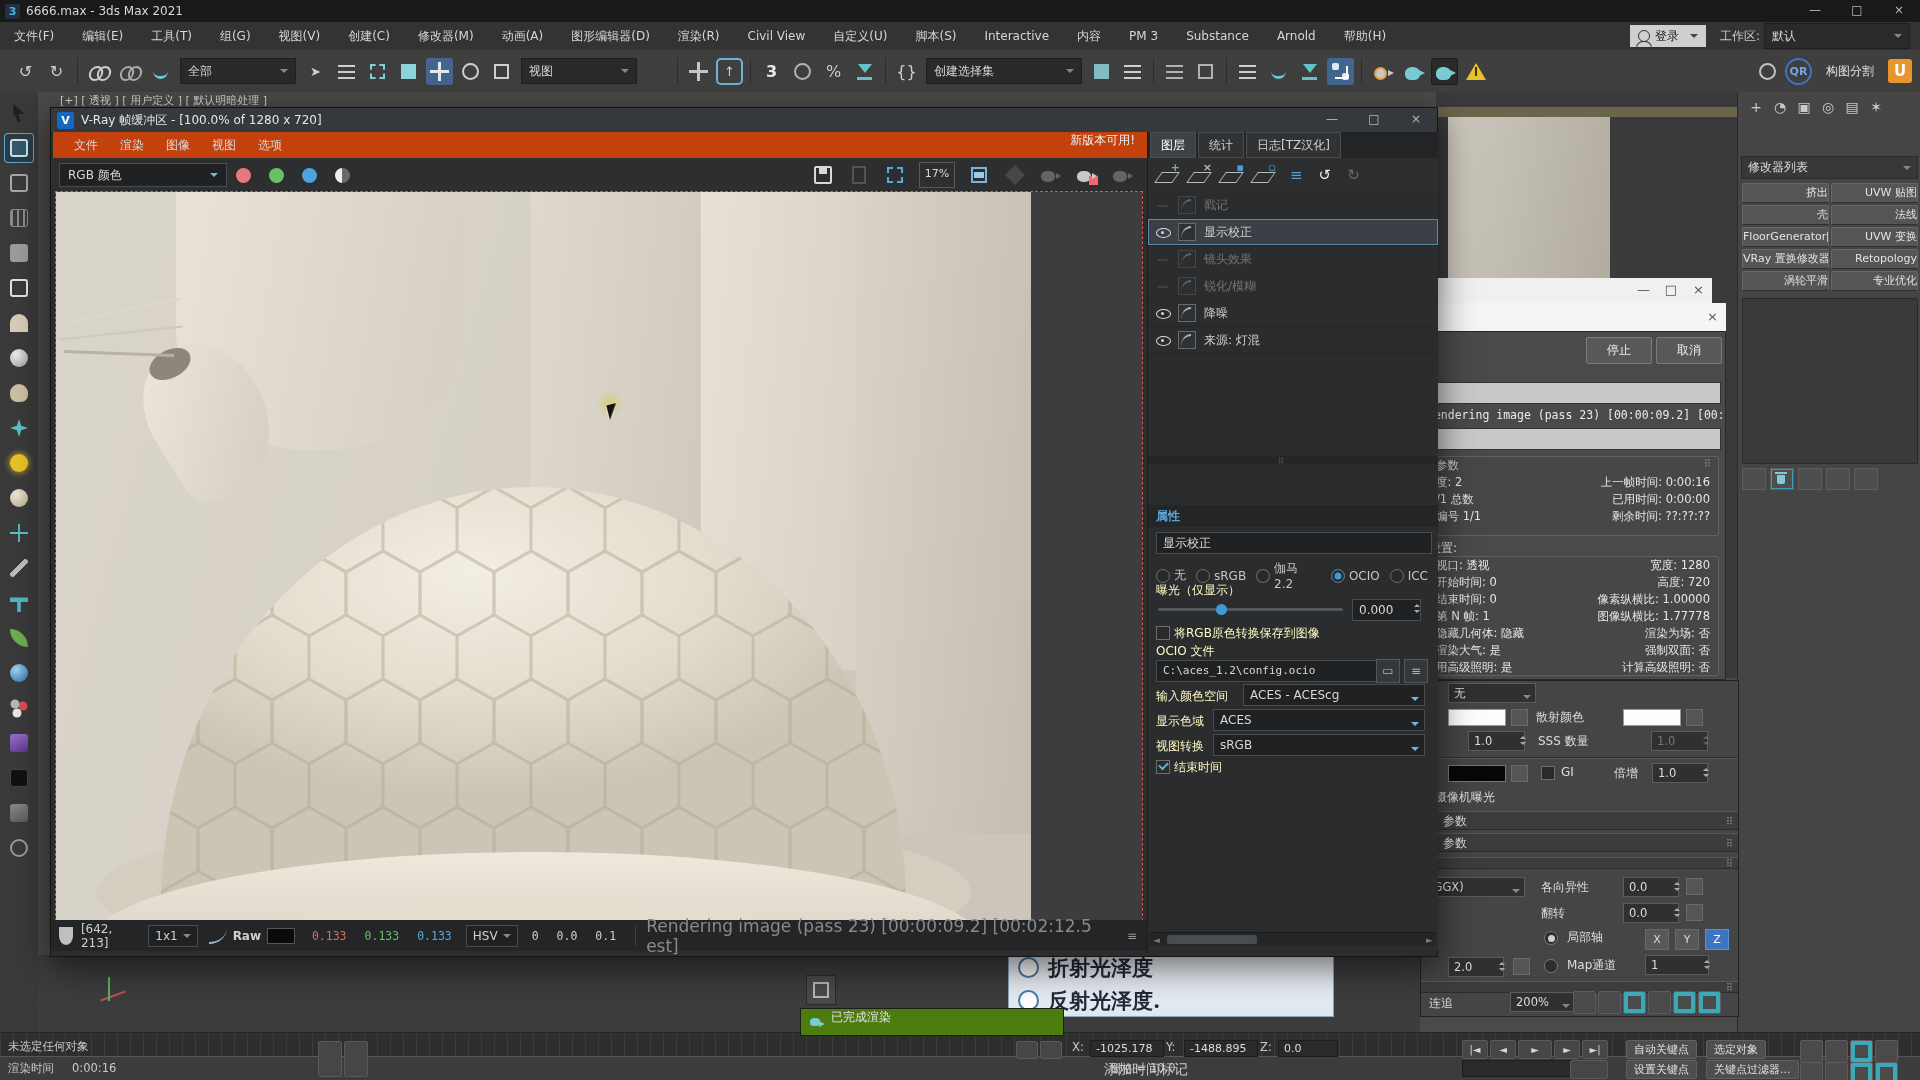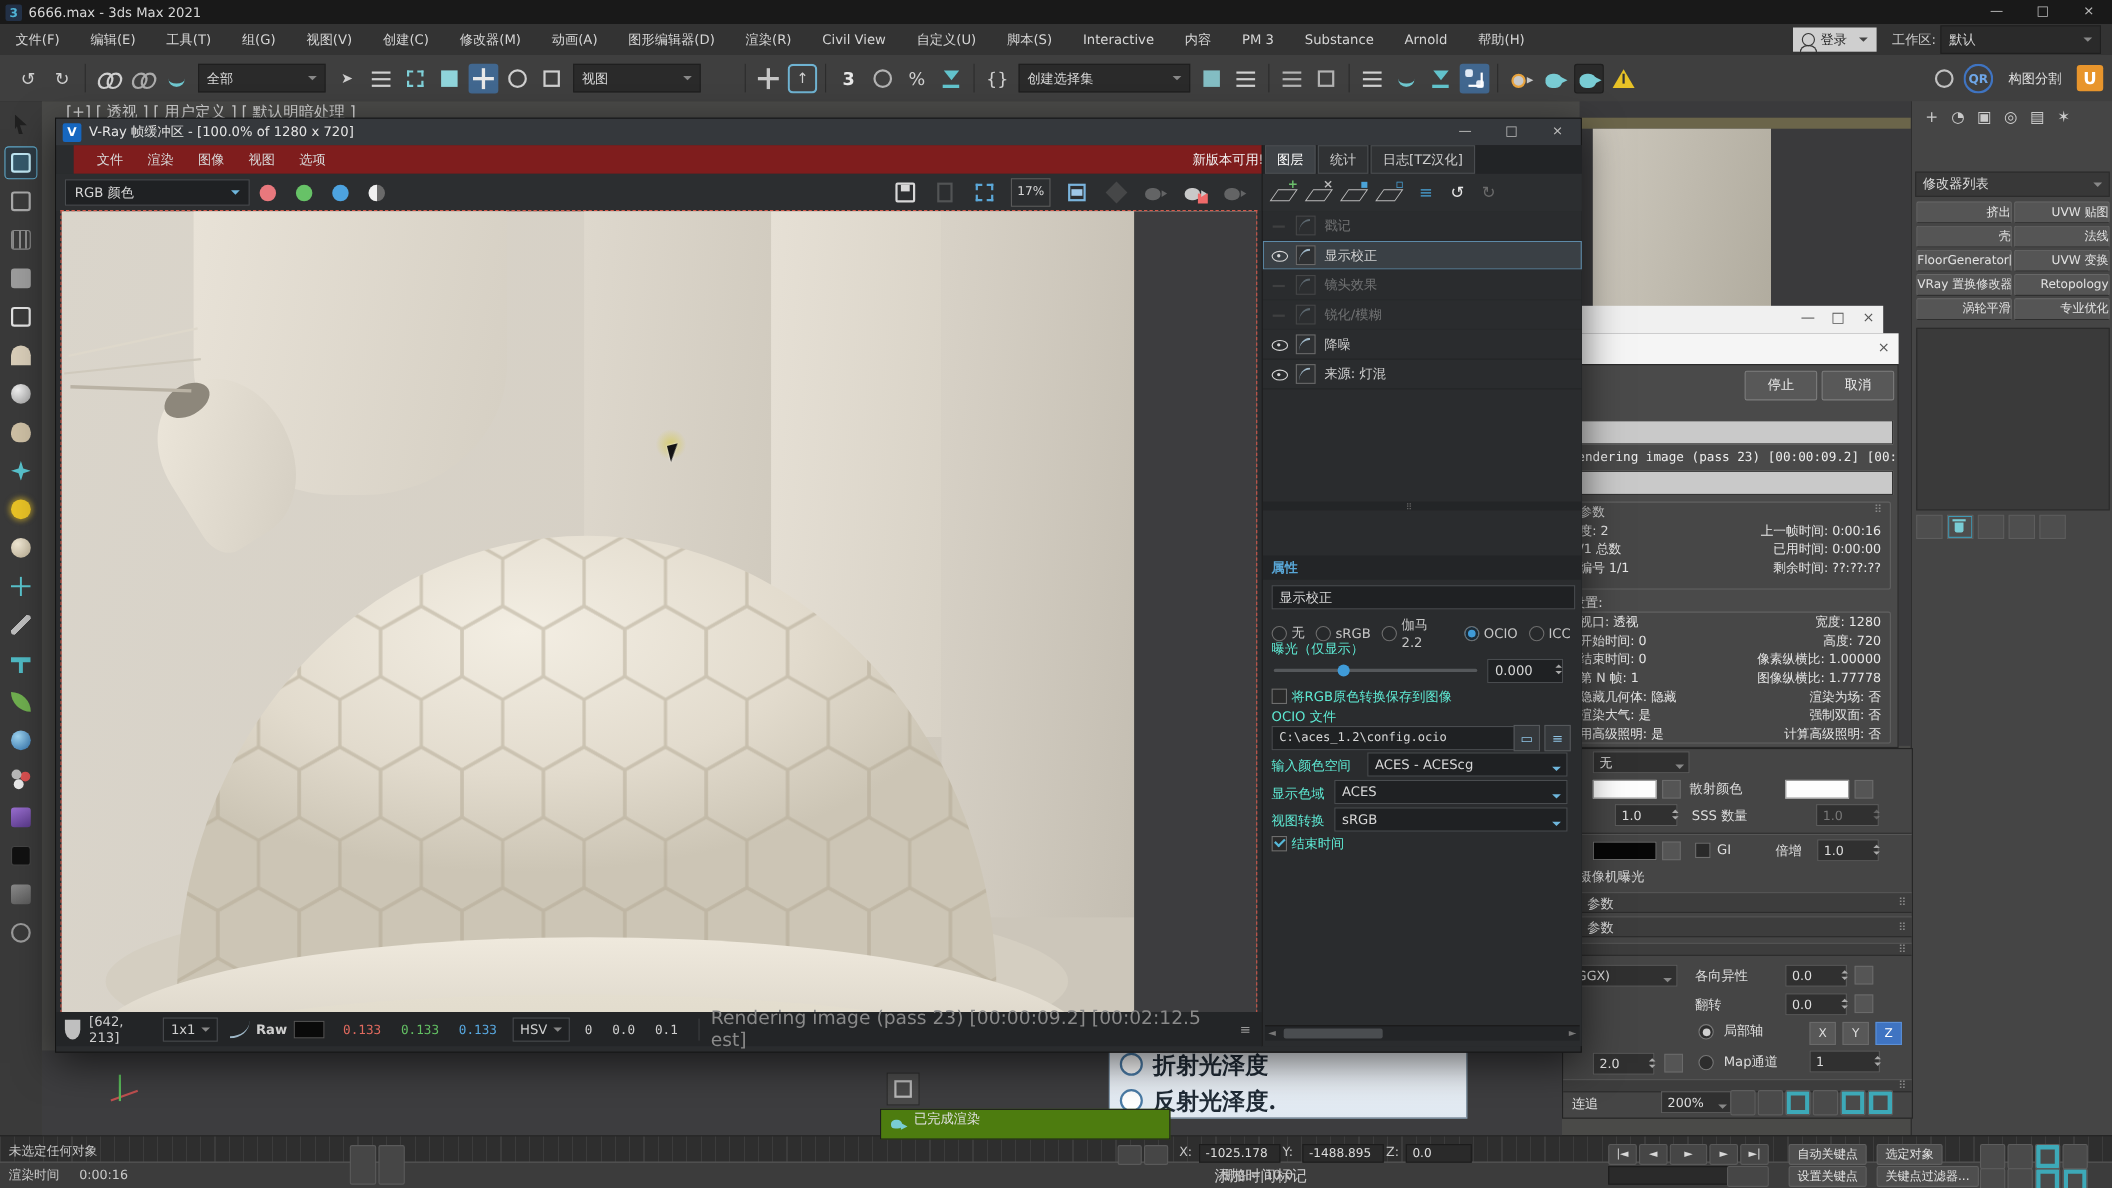--- a/index.html
+++ b/index.html
@@ -95,21 +95,21 @@
   .dglyph{position:absolute;top:4px;font-size:13px;color:#555}
   .dbody{position:absolute;left:0;top:53px;width:304px;height:347px;background:#4a4a4a;border:1px solid #282828;overflow:hidden}
   .dbtn{position:absolute;width:64px;height:25px;background:#585858;border:1px solid #7d7d7d;color:#eee;text-align:center;line-height:25px;border-radius:2px}
   .pbar{position:absolute;left:6px;width:292px;height:20px;background:#c9c9c9;border:1px solid #343434}
   .dgroup{position:absolute;left:6px;width:290px;background:#474747;border:1px solid #626262;border-radius:2px}
   .drow{display:flex;justify-content:space-between;padding:1px 8px;font-size:11.5px;color:#e6e6e6;white-space:nowrap;overflow:hidden}
   
   #vfb{left:50px;top:107px;width:1386px;height:848px;background:#2a2c2e;border:1px solid #141414;z-index:50;box-shadow:0 10px 34px rgba(0,0,0,.6)}
   #vfbtitle{position:absolute;left:0;top:0;width:100%;height:24px;background:#35383c;color:#e6e6e6;display:flex;align-items:center}
   .vlogo{width:17px;height:17px;background:#1667c0;color:#fff;font-weight:bold;font-size:11px;text-align:center;line-height:17px;margin:0 7px 0 6px;border-radius:2px}
-  #vfbmenus{position:absolute;left:16px;top:24px;width:1096px;height:26px;background:#7f1d1d;display:flex;align-items:center;padding-left:10px;box-sizing:border-box}
+  #vfbmenus{position:absolute;left:2px;top:24px;width:1096px;height:26px;background:#c2410c;display:flex;padding-left:10px;box-sizing:border-box}
   .vmi{padding:0 11px;color:#d8d8d8}
   .notice{margin-left:auto;padding-right:14px;color:#f0f0f0}
   #vfbtools{position:absolute;left:0;top:50px;width:1096px;height:34px;background:#2c2e30;display:flex;align-items:center;padding-left:8px;box-sizing:border-box}
   .vdd{height:22px;background:#1f2123;border:1px solid #494c4f;display:flex;align-items:center;padding:0 8px;color:#d8d8d8}
   .cch{width:15px;height:15px;border-radius:50%;margin:0 9px}
   .vico{width:24px;height:24px;margin:0 6px;position:relative;color:#d8d8d8;text-align:center;line-height:24px}
   .vico.dim{opacity:.35}
   .i-disk::before{content:"";position:absolute;inset:3px;border:2px solid #d8d8d8;border-radius:2px}
   .i-disk::after{content:"";position:absolute;left:8px;top:5px;width:8px;height:6px;background:#d8d8d8}
   .i-page::before{content:"";position:absolute;inset:3px 5px;border:2px solid #9a9a9a}
@@ -138,21 +138,21 @@
   .lrow.dim{opacity:.42}
   .lrow.sel{background:#3a4045;box-shadow:inset 0 0 0 1px #5d8aa8}
   .eye{width:30px;height:26px;position:relative;flex:none}
   .eye.on::before{content:"";position:absolute;left:8px;top:9px;width:13px;height:8px;border:1.5px solid #d8d8d8;border-radius:50%}
   .eye.on::after{content:"";position:absolute;left:13px;top:12px;width:3px;height:3px;background:#d8d8d8;border-radius:50%}
   .eye.off::before{content:"";position:absolute;left:9px;top:13px;width:11px;height:2px;background:#5d5d5d}
   .lic{width:16px;height:16px;border:1px solid #6a6a6a;margin-right:8px;flex:none;background:#2f3133;position:relative}
   .lic::after{content:"";position:absolute;left:2px;bottom:2px;width:10px;height:10px;border-top:2px solid #9fb8c8;border-radius:100% 0 0 0}
   .prophead{height:22px;background:#232527;color:#58a6d6;font-weight:bold;line-height:22px;padding-left:8px}
   .pfield{position:absolute;background:#1f2123;border:1px solid #494c4f;height:20px;line-height:20px;padding:0 6px;color:#d8d8d8}
-  .plab{position:absolute;color:#5eead4;white-space:nowrap}
+  .plab{position:absolute;color:#fef9c3;white-space:nowrap}
   .vrad{display:inline-flex;align-items:center;margin-right:10px;color:#c6c6c6}
   .rdot{width:12px;height:12px;border-radius:50%;background:#27292b;border:1px solid #6d6d6d;margin-right:4px}
   .vrad.on .rdot{background:#3f9bd8;box-shadow:inset 0 0 0 2.5px #1c2b36}
   .sltrack{position:absolute;height:3px;background:#55585b;border-radius:2px}
   .slhandle{position:absolute;width:11px;height:11px;border-radius:50%;background:#3f9bd8}
   .fbtn{position:absolute;width:22px;height:22px;background:#35383b;border:1px solid #55585b;text-align:center;line-height:22px;color:#8fc3e4}
   .scrollh{position:absolute;height:13px;background:#232527;border-top:1px solid #1a1a1a;display:flex;align-items:center;color:#777;font-size:9px}
   .thumb{height:9px;background:#4a4d50;border-radius:2px;margin:0 4px}
   
   #nodecard{left:1008px;top:950px;width:324px;height:65px;background:linear-gradient(180deg,#f2f5f9,#dfe8f1);border:1px solid #8fa8bd;overflow:hidden;z-index:20}
@@ -345,21 +345,21 @@
       </div>
     <div class="lti">
         <span style="background:linear-gradient(160deg,#8a8a8a,#5a5a5a)"></span>
       </div>
     <div class="lti">
         <span style="border:2px solid #9a9a9a;border-radius:50%"></span>
       </div>
   </div>
 
   <div class="abs" style="left:38px;top:92px;width:1882px;height:940px;background:#4a4a48"></div>
-  <div class="abs" style="left:60px;top:93px;color:#d2d2d2;font-size:14px;z-index:5">[+] [ 透视 ] [ 用户定义 ] [ 默认明暗处理 ]</div>
+  <div class="abs" style="left:60px;top:93px;color:#d2d2d2;font-size:11px;z-index:5">[+] [ 透视 ] [ 用户定义 ] [ 默认明暗处理 ]</div>
   <div class="abs" style="left:1436px;top:92px;width:301px;height:586px;background:#3a3a3c;z-index:6">
     <div class="abs" style="left:0;top:15px;width:301px;height:10px;background:#6b654a"></div>
     <div class="abs" style="left:12px;top:25px;width:162px;height:165px;background:linear-gradient(100deg,#cdc8bd,#b1ac9f)"></div>
   </div>
   <div class="abs" style="left:38px;top:955px;width:1382px;height:77px;background:#3d3d3f;z-index:6">
     <div class="abs" style="left:62px;top:40px;width:26px;height:2px;background:#c05050;transform:rotate(-20deg)"></div>
     <div class="abs" style="left:70px;top:22px;width:2px;height:24px;background:#58b858"></div>
   </div>
 
   <div id="cpanel" class="abs">

